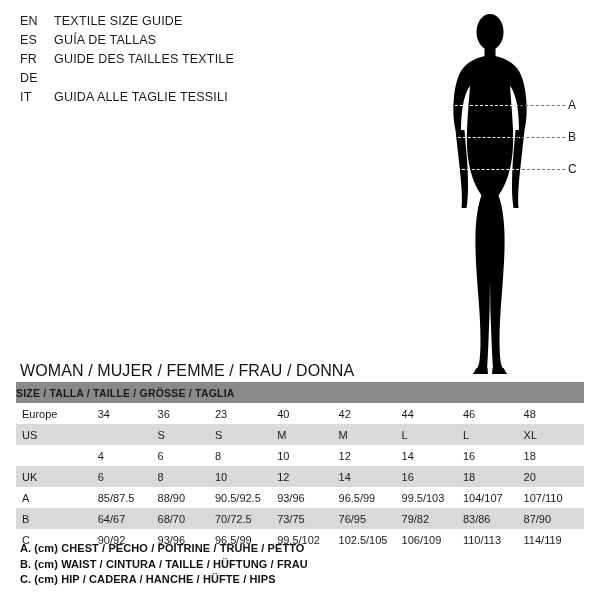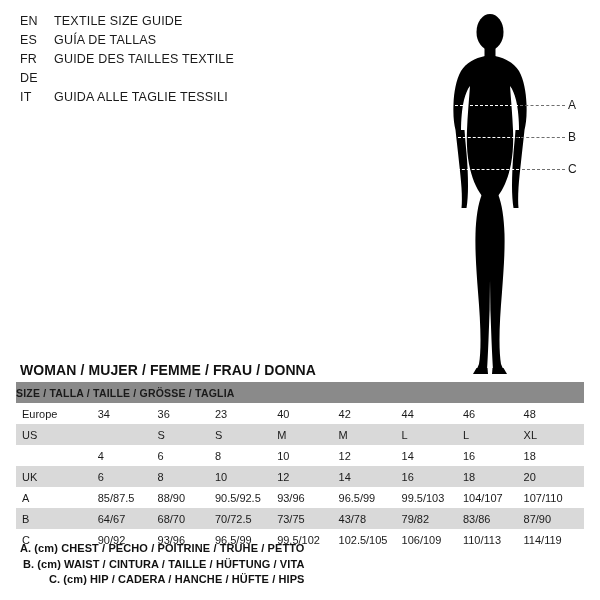--- a/index.html
+++ b/index.html
@@ -74,22 +74,22 @@
     font-size: 12px;
     color: #1a1a1a;
     font-weight: 400;
   }
 
   
   .woman-label {
     position: absolute;
     left: 20px;
     top: 362px;
-    font-size: 14px;
-    font-weight: bold;
+    font-size: 16px;
+    font-weight: normal;
     letter-spacing: 0.1px;
     color: #111111;
   }
   table.size-table {
     position: absolute;
     left: 16px;
     top: 382px;
     width: 568px;
     border-collapse: collapse;
     font-size: 11px;
@@ -129,21 +129,21 @@
   .notes {
     position: absolute;
     left: 20px;
     top: 541px;
     font-size: 11px;
     font-weight: bold;
     line-height: 15.5px;
     color: #111111;
     letter-spacing: 0.1px;
   }
-  .notes div { white-space: nowrap; text-align: right; }
+  .notes div { white-space: nowrap; }
 </style>
 </head>
 <body>
 
 <div class="page">
 
   <div class="lang-block">
     <div class="lang-row">
       <span class="lang-code">EN</span>
       <span class="lang-title">TEXTILE SIZE GUIDE</span>
@@ -265,21 +265,21 @@
         <td class="cell">104/107</td>
         <td class="cell">107/110</td>
       </tr>
 
       <tr class="row-alt">
         <td class="col-label">B</td>
         <td class="cell">64/67</td>
         <td class="cell">68/70</td>
         <td class="cell">70/72.5</td>
         <td class="cell">73/75</td>
-        <td class="cell">43/78</td>
+        <td class="cell">76/95</td>
         <td class="cell">79/82</td>
         <td class="cell">83/86</td>
         <td class="cell">87/90</td>
       </tr>
 
       <tr class="row-plain">
         <td class="col-label">C</td>
         <td class="cell">90/92</td>
         <td class="cell">93/96</td>
         <td class="cell">96.5/99</td>
@@ -287,17 +287,17 @@
         <td class="cell">102.5/105</td>
         <td class="cell">106/109</td>
         <td class="cell">110/113</td>
         <td class="cell">114/119</td>
       </tr>
     </tbody>
   </table>
 
   <div class="notes">
     <div>A. (cm) CHEST / PECHO / POITRINE / TRUHE / PETTO</div>
-    <div>B. (cm) WAIST / CINTURA / TAILLE / HÜFTUNG / VITA</div>
+    <div>B. (cm) WAIST / CINTURA / TAILLE / HÜFTUNG / FRAU</div>
     <div>C. (cm) HIP / CADERA / HANCHE / HÜFTE / HIPS</div>
   </div>
 
 </div>
 
 </body></html>

